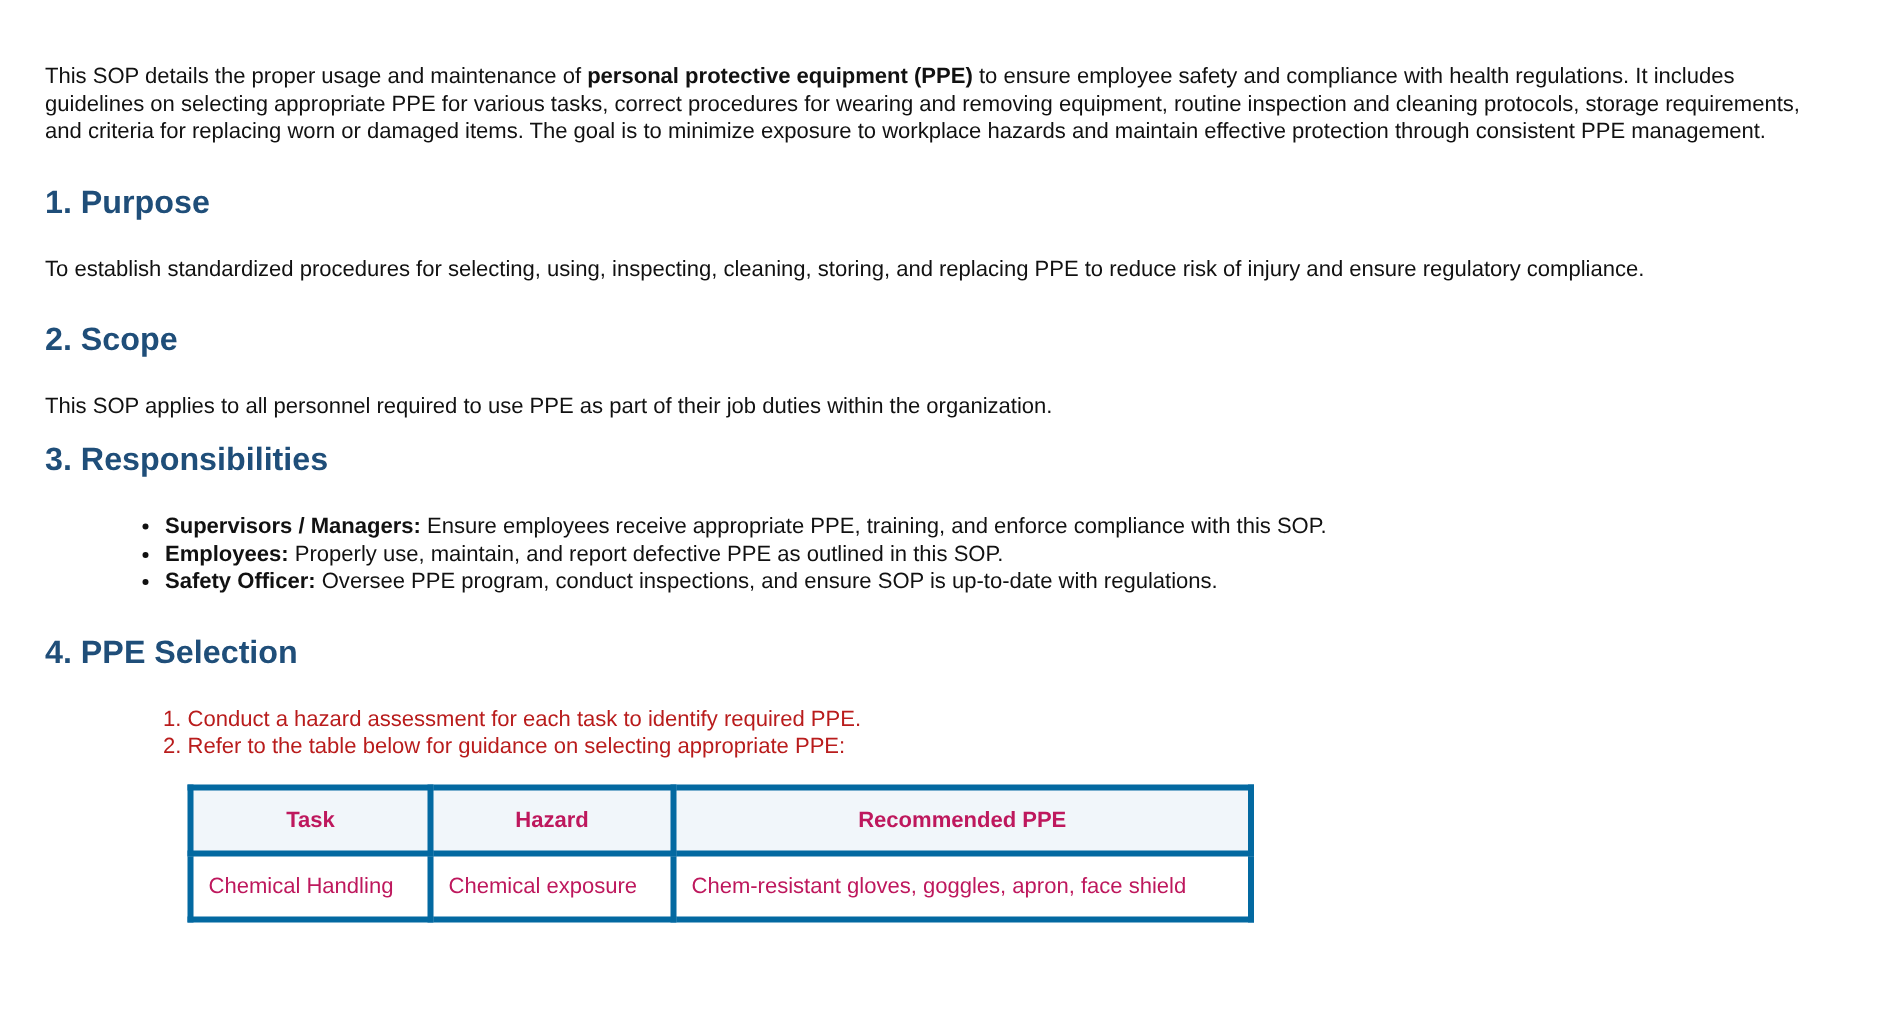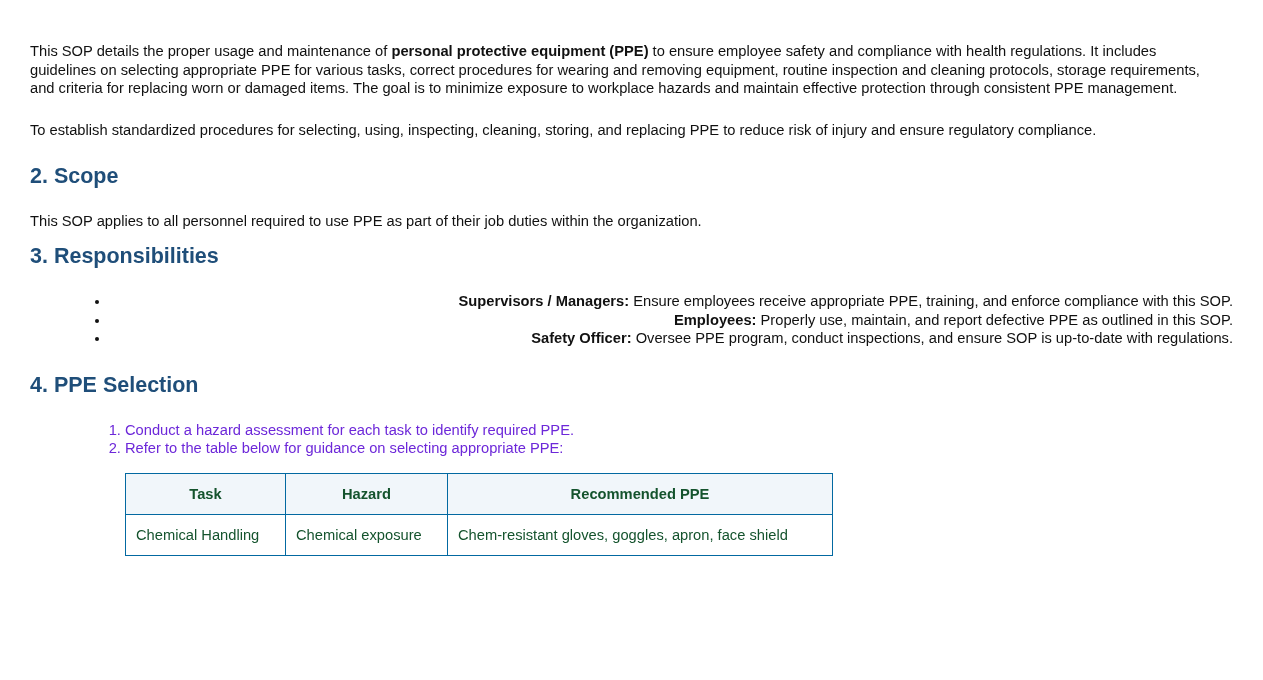--- a/index.html
+++ b/index.html
@@ -73,52 +73,51 @@
     margin: 23px 0 0 0;
     padding-left: 80px;
     list-style: disc;
   }
   ul.resp-list li {
     font-size: 14.7px;
     line-height: 18.6px;
     color: #111111;
     margin: 0;
     padding: 0;
-    text-align: right;
   }
   ol.ppe-list {
     margin: 23px 0 0 0;
     padding-left: 95px;
     list-style: decimal;
   }
   ol.ppe-list li {
     font-size: 14.7px;
     line-height: 18.6px;
-    color: #6d28d9;
+    color: #b91c1c;
     margin: 0;
     padding: 0;
   }
 
   
   .tbl-wrap {
     margin-top: 15px;
     padding-left: 95px;
   }
   table.ppe-table {
     border-collapse: collapse;
     width: 707px;
     table-layout: fixed;
     background: #ffffff;
   }
   table.ppe-table th,
   table.ppe-table td {
-    border: 1px solid #0369a1;
+    border: 4px solid #0369a1;
     font-size: 14.7px;
     line-height: 18px;
-    color: #14532d;
+    color: #be185d;
     padding: 6px 10px;
     vertical-align: middle;
   }
   table.ppe-table thead th {
     background: #f1f6fa;
     font-weight: bold;
     text-align: center;
     height: 28px;
   }
   table.ppe-table tbody td {
@@ -131,20 +130,21 @@
   table.ppe-table col.c3 { width: 385px; }
 </style>
 </head>
 <body>
 
 <div class="page">
 
 
   <p class="intro"><span>This SOP details the proper usage and maintenance of </span><b>personal protective equipment (PPE)</b><span> to ensure employee safety and compliance with health regulations. It includes guidelines on selecting appropriate PPE for various tasks, correct procedures for wearing and removing equipment, routine inspection and cleaning protocols, storage requirements, and criteria for replacing worn or damaged items. The goal is to minimize exposure to workplace hazards and maintain effective protection through consistent PPE management.</span></p>
 
+  <h2 class="h2 sec-purpose">1. Purpose</h2>
   <p class="para body-after-h">To establish standardized procedures for selecting, using, inspecting, cleaning, storing, and replacing PPE to reduce risk of injury and ensure regulatory compliance.</p>
 
   <h2 class="h2 sec-scope">2. Scope</h2>
   <p class="para body-after-h">This SOP applies to all personnel required to use PPE as part of their job duties within the organization.</p>
 
   <h2 class="h2 sec-resp">3. Responsibilities</h2>
   <ul class="resp-list">
     <li><b>Supervisors / Managers:</b><span> Ensure employees receive appropriate PPE, training, and enforce compliance with this SOP.</span></li>
     <li><b>Employees:</b><span> Properly use, maintain, and report defective PPE as outlined in this SOP.</span></li>
     <li><b>Safety Officer:</b><span> Oversee PPE program, conduct inspections, and ensure SOP is up-to-date with regulations.</span></li>

